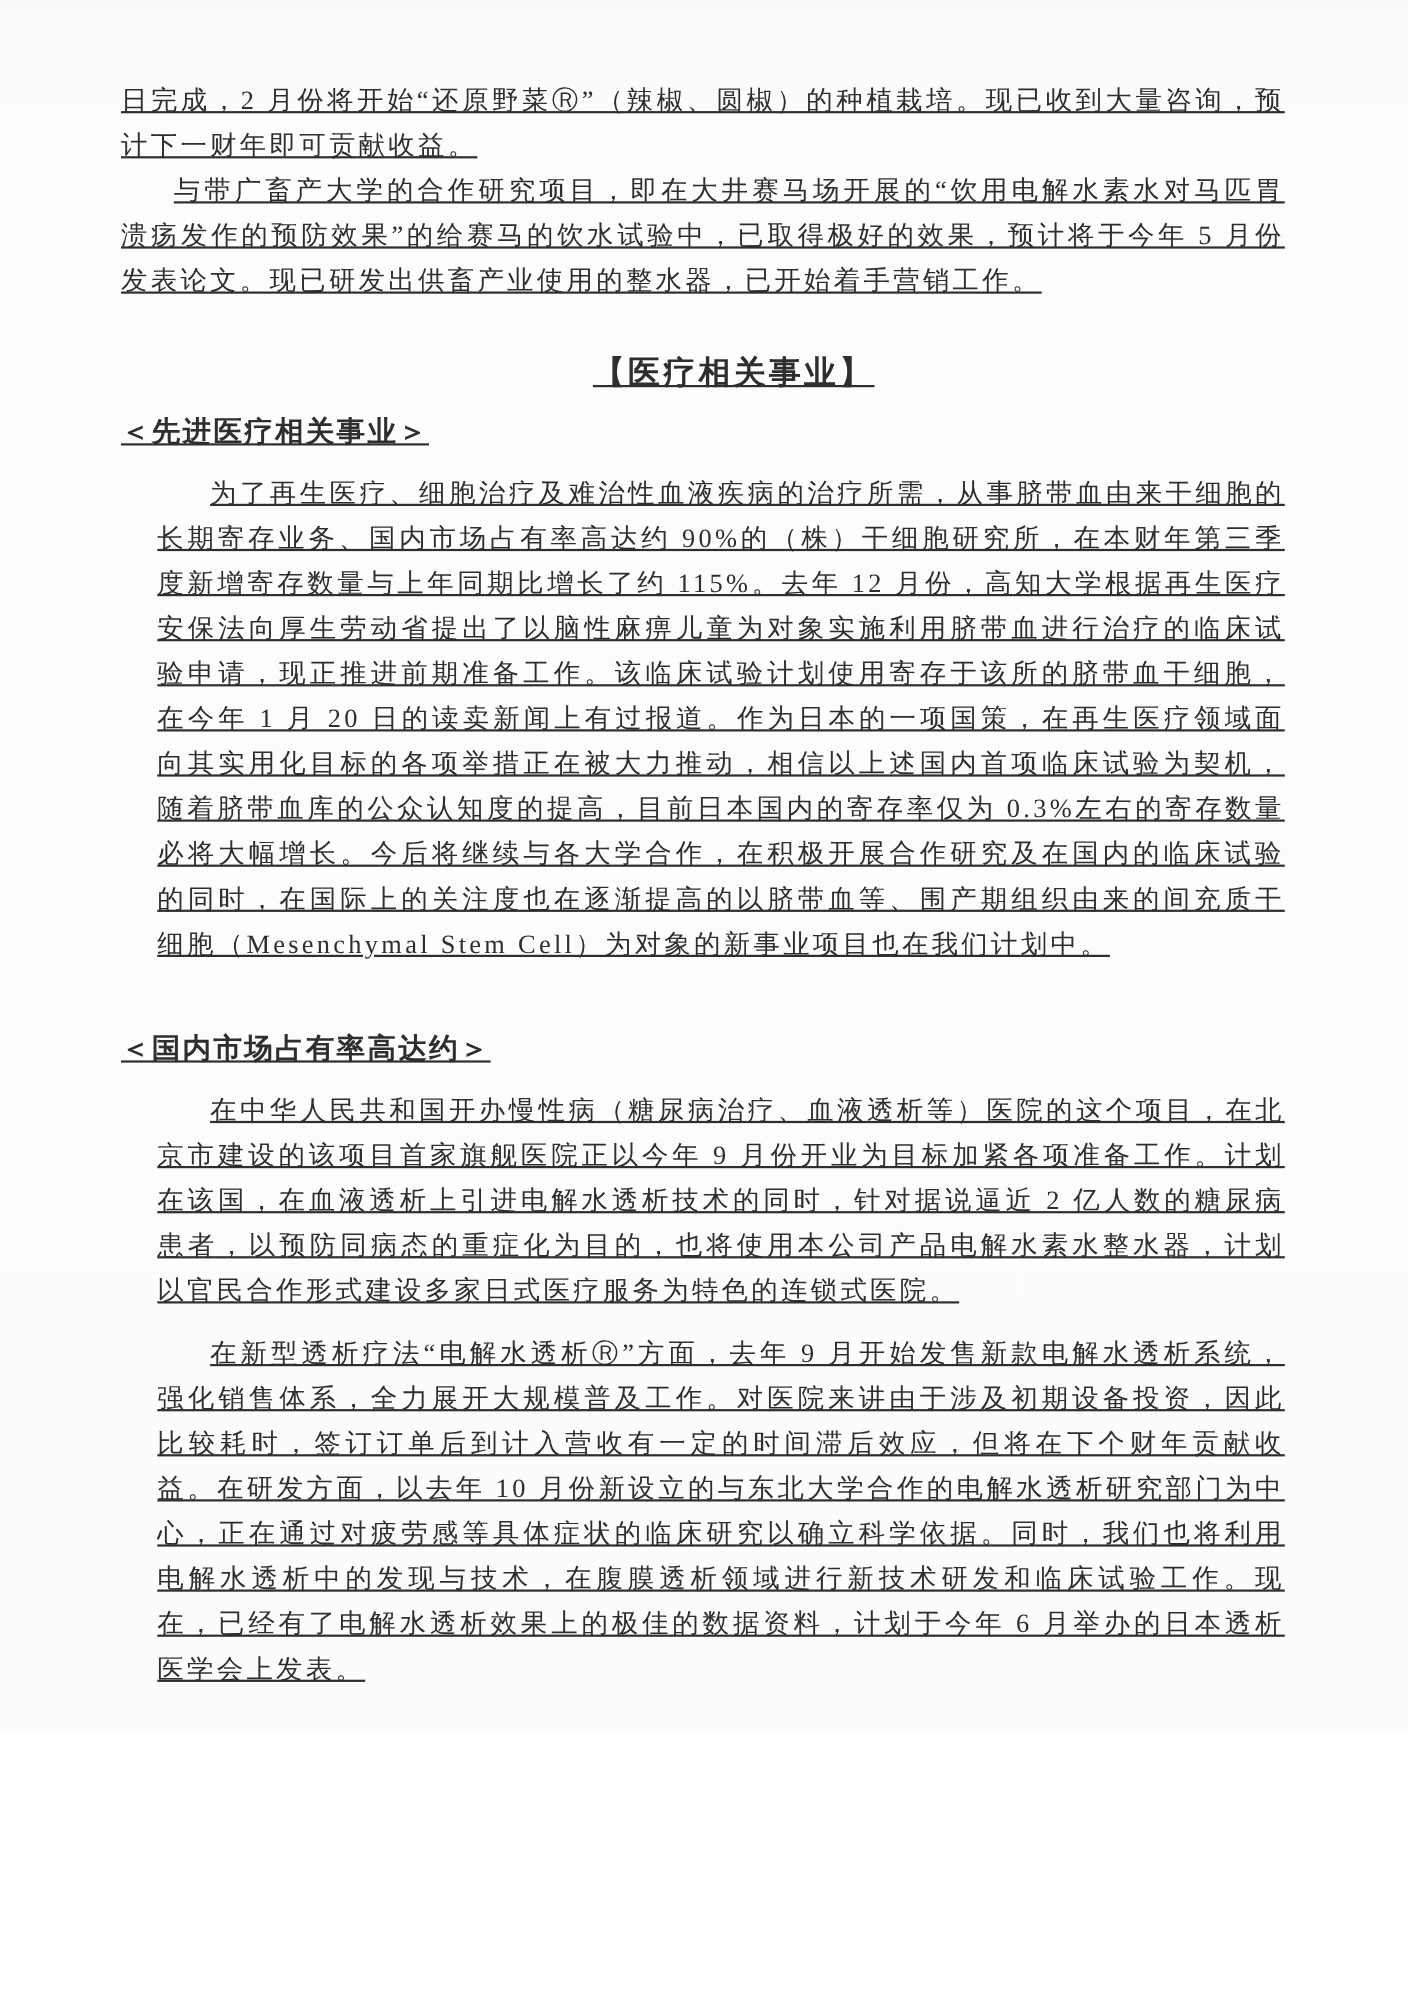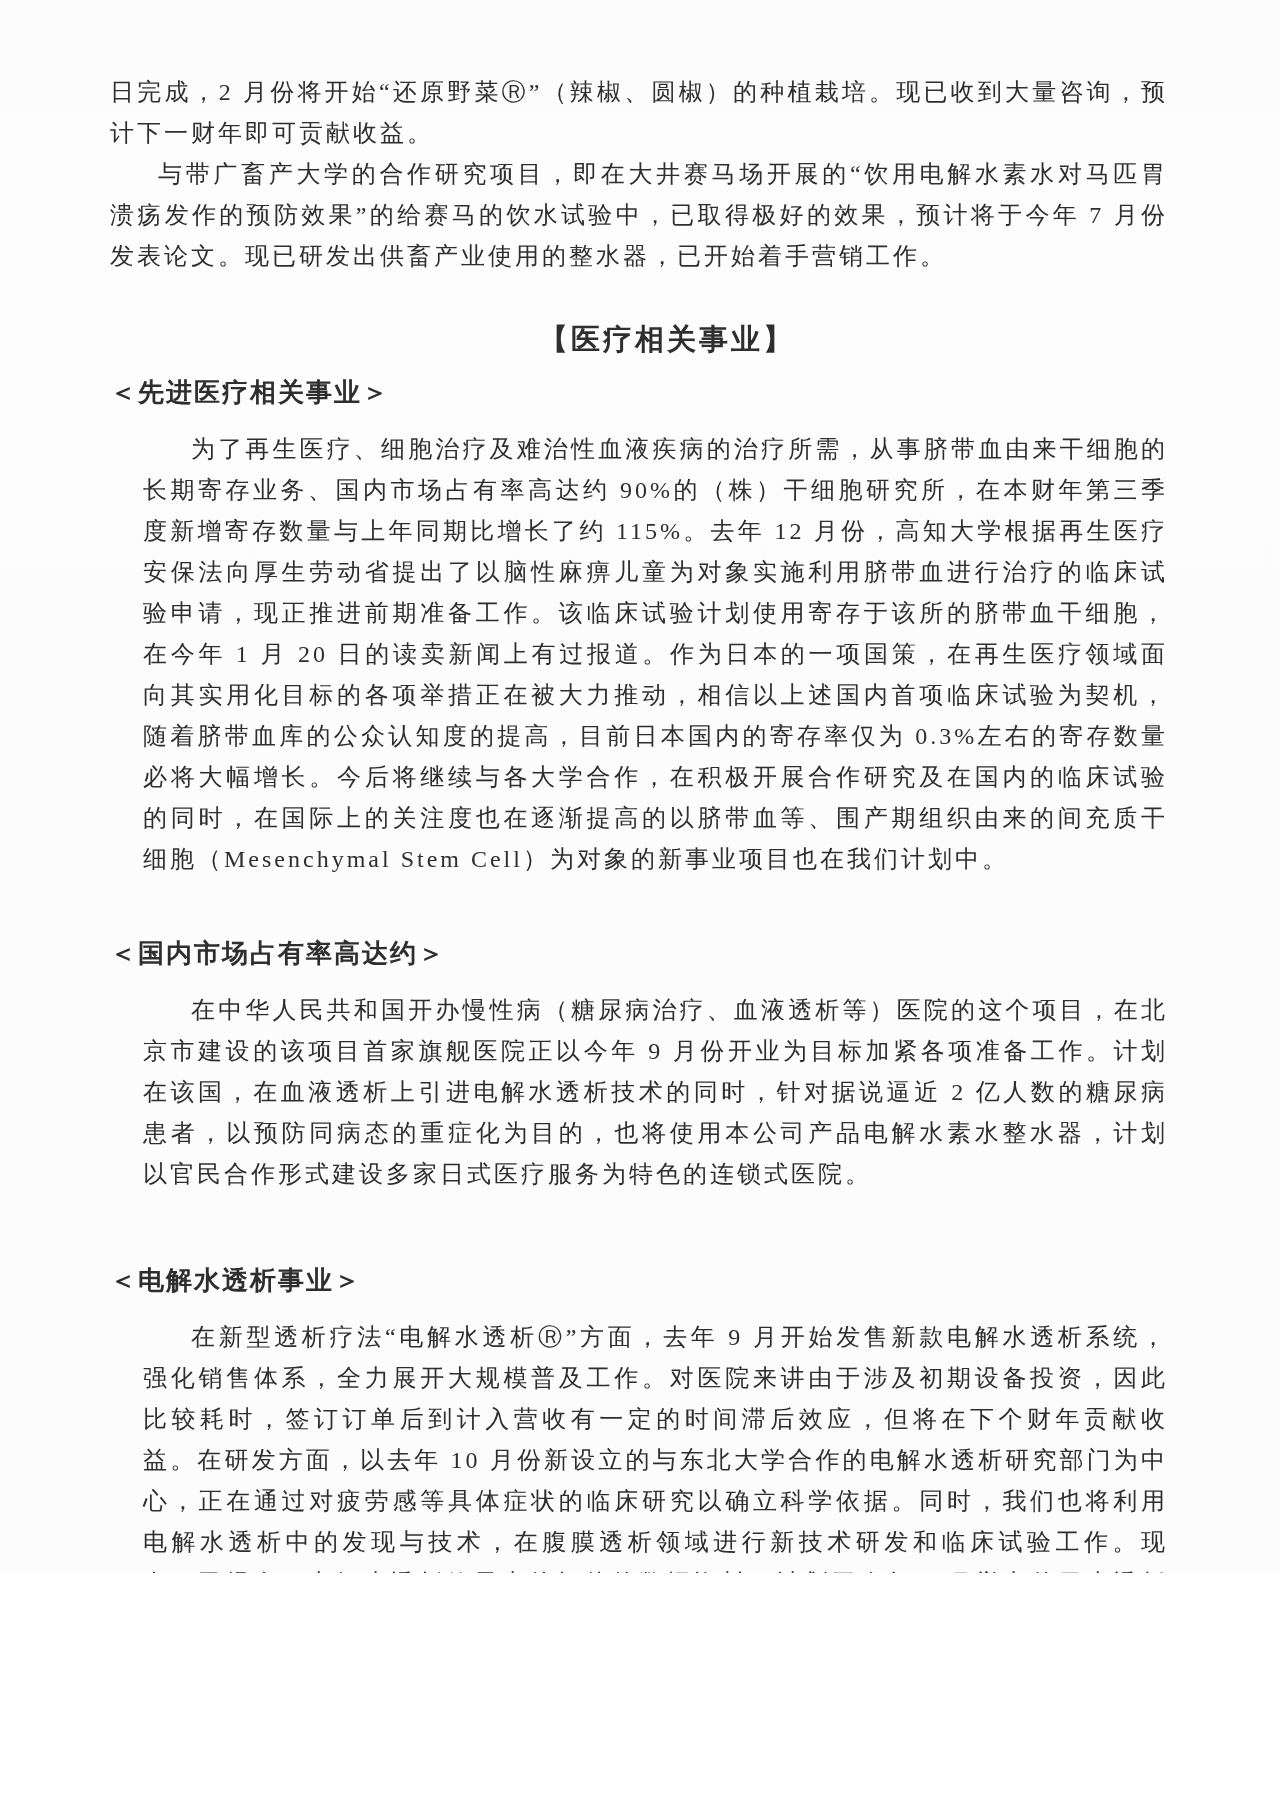--- a/index.html
+++ b/index.html
@@ -10,20 +10,21 @@
   }
   .page {
     position: relative;
     width: 1280px;
     height: 1573px;
     background: #fcfcfc;
     background-image: linear-gradient(180deg, #fafafa 0%, #fdfdfd 8%, #fcfcfc 100%);
     overflow: hidden;
     font-family: "Liberation Serif", "DejaVu Serif", serif;
     color: #2e2e2e;
+    text-decoration: underline;
   }
   .content {
     padding: 72px 112px 0 110px;
   }
   .para {
     margin: 0;
     font-size: 24px;
     letter-spacing: 3px;
     line-height: 41px;
     text-align: justify;
@@ -87,34 +88,33 @@
   }
 </style>
 </head>
 <body>
 
 <div class="page">
   <div class="content">
 
     <p class="para no-indent">日完成，2 月份将开始“还原野菜Ⓡ”（辣椒、圆椒）的种植栽培。现已收到大量咨询，预计下一财年即可贡献收益。</p>
 
-    <p class="para">与带广畜产大学的合作研究项目，即在大井赛马场开展的“饮用电解水素水对马匹胃溃疡发作的预防效果”的给赛马的饮水试验中，已取得极好的效果，预计将于今年 7 月份发表论文。现已研发出供畜产业使用的整水器，已开始着手营销工作。</p>
+    <p class="para">与带广畜产大学的合作研究项目，即在大井赛马场开展的“饮用电解水素水对马匹胃溃疡发作的预防效果”的给赛马的饮水试验中，已取得极好的效果，预计将于今年 5 月份发表论文。现已研发出供畜产业使用的整水器，已开始着手营销工作。</p>
 
 
     <h1 class="heading-main">【医疗相关事业】</h1>
 
     <h2 class="heading-sub">＜先进医疗相关事业＞</h2>
 
     <p class="para tight">为了再生医疗、细胞治疗及难治性血液疾病的治疗所需，从事脐带血由来干细胞的长期寄存业务、国内市场占有率高达约 90%的（株）干细胞研究所，在本财年第三季度新增寄存数量与上年同期比增长了约 115%。去年 12 月份，高知大学根据再生医疗安保法向厚生劳动省提出了以脑性麻痹儿童为对象实施利用脐带血进行治疗的临床试验申请，现正推进前期准备工作。该临床试验计划使用寄存于该所的脐带血干细胞，在今年 1 月 20 日的读卖新闻上有过报道。作为日本的一项国策，在再生医疗领域面向其实用化目标的各项举措正在被大力推动，相信以上述国内首项临床试验为契机，随着脐带血库的公众认知度的提高，目前日本国内的寄存率仅为 0.3%左右的寄存数量必将大幅增长。今后将继续与各大学合作，在积极开展合作研究及在国内的临床试验的同时，在国际上的关注度也在逐渐提高的以脐带血等、围产期组织由来的间充质干细胞（Mesenchymal Stem Cell）为对象的新事业项目也在我们计划中。</p>
 
     <h2 class="heading-sub gap-large">＜国内市场占有率高达约＞</h2>
 
     <p class="para tight">在中华人民共和国开办慢性病（糖尿病治疗、血液透析等）医院的这个项目，在北京市建设的该项目首家旗舰医院正以今年 9 月份开业为目标加紧各项准备工作。计划在该国，在血液透析上引进电解水透析技术的同时，针对据说逼近 2 亿人数的糖尿病患者，以预防同病态的重症化为目的，也将使用本公司产品电解水素水整水器，计划以官民合作形式建设多家日式医疗服务为特色的连锁式医院。</p>
 
-    <h2 class="heading-sub gap-xlarge">＜电解水透析事业＞</h2>
 
     <p class="para tight">在新型透析疗法“电解水透析Ⓡ”方面，去年 9 月开始发售新款电解水透析系统，强化销售体系，全力展开大规模普及工作。对医院来讲由于涉及初期设备投资，因此比较耗时，签订订单后到计入营收有一定的时间滞后效应，但将在下个财年贡献收益。在研发方面，以去年 10 月份新设立的与东北大学合作的电解水透析研究部门为中心，正在通过对疲劳感等具体症状的临床研究以确立科学依据。同时，我们也将利用电解水透析中的发现与技术，在腹膜透析领域进行新技术研发和临床试验工作。现在，已经有了电解水透析效果上的极佳的数据资料，计划于今年 6 月举办的日本透析医学会上发表。</p>
 
   </div>
 
   <div class="wm-left">
     <span class="icon-wrap">
       <svg width="48" height="38" viewBox="0 0 48 38" fill="none">
         <path d="M5 33 C9 20 14 11 20 5" stroke="#d9d9d9" stroke-width="7" stroke-linecap="round"></path>
         <circle cx="28" cy="10" r="5.5" stroke="#d9d9d9" stroke-width="4.5"></circle>

